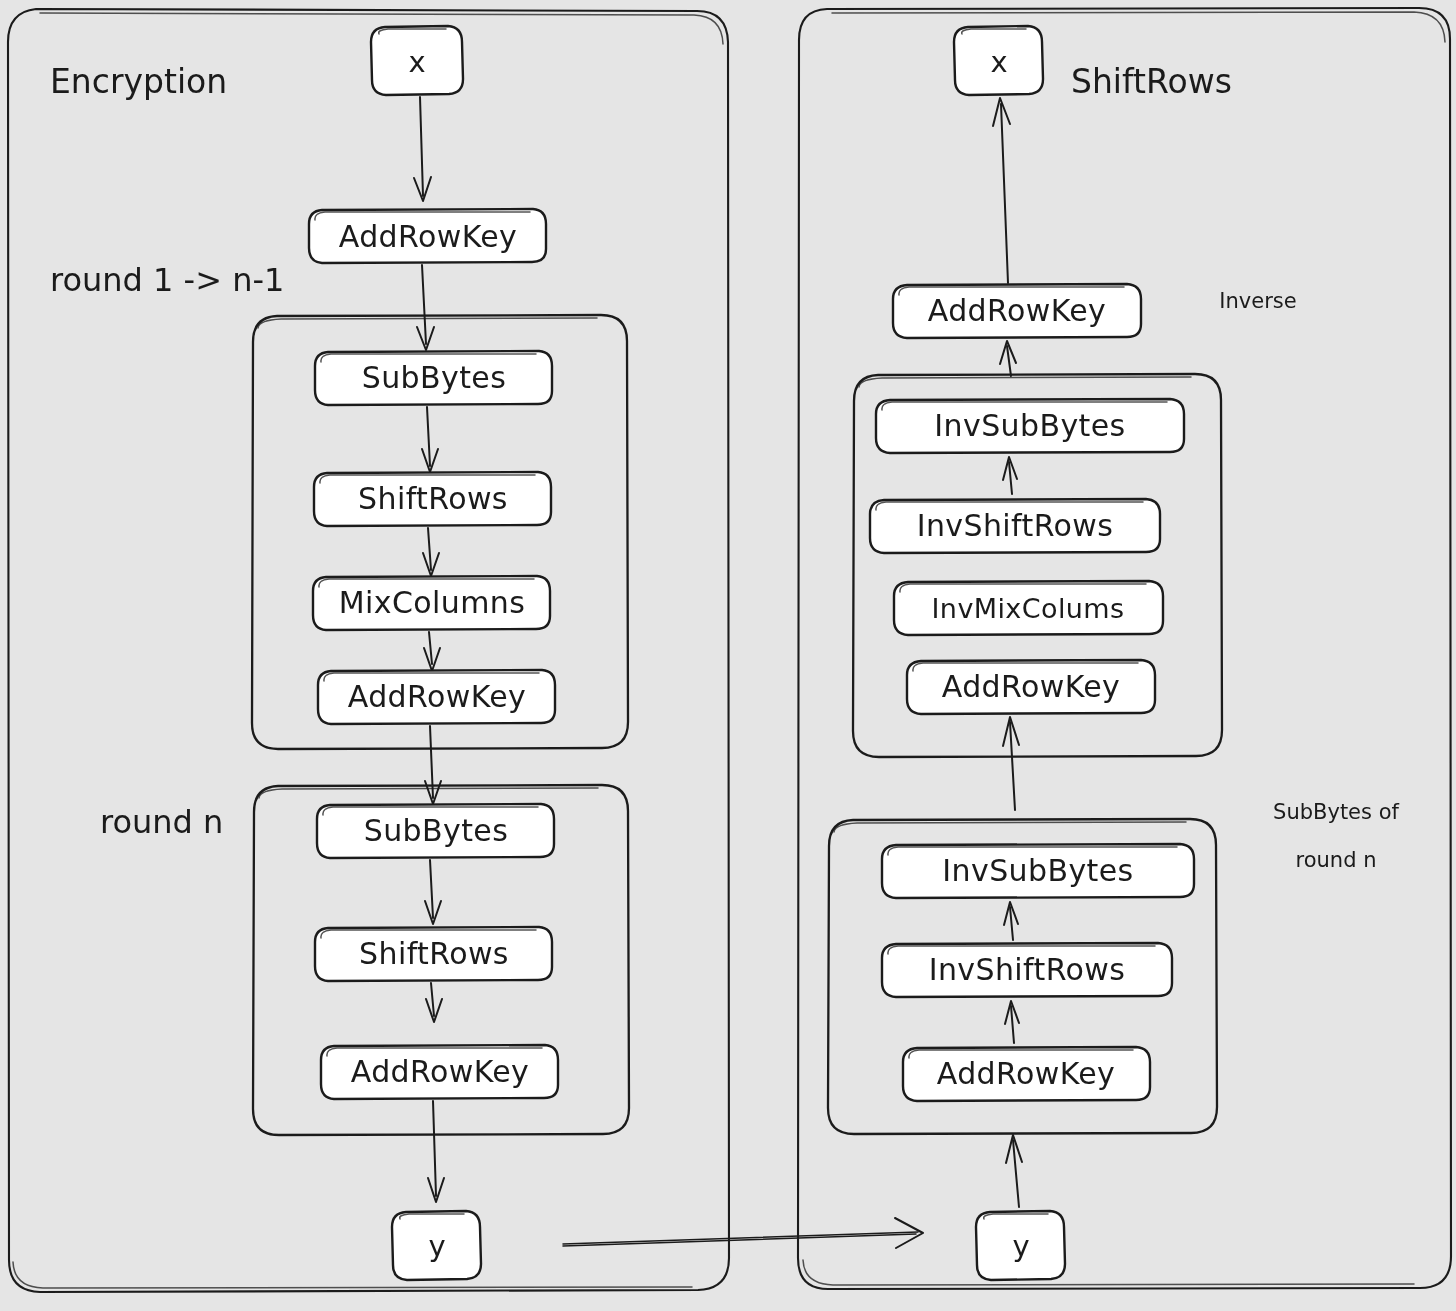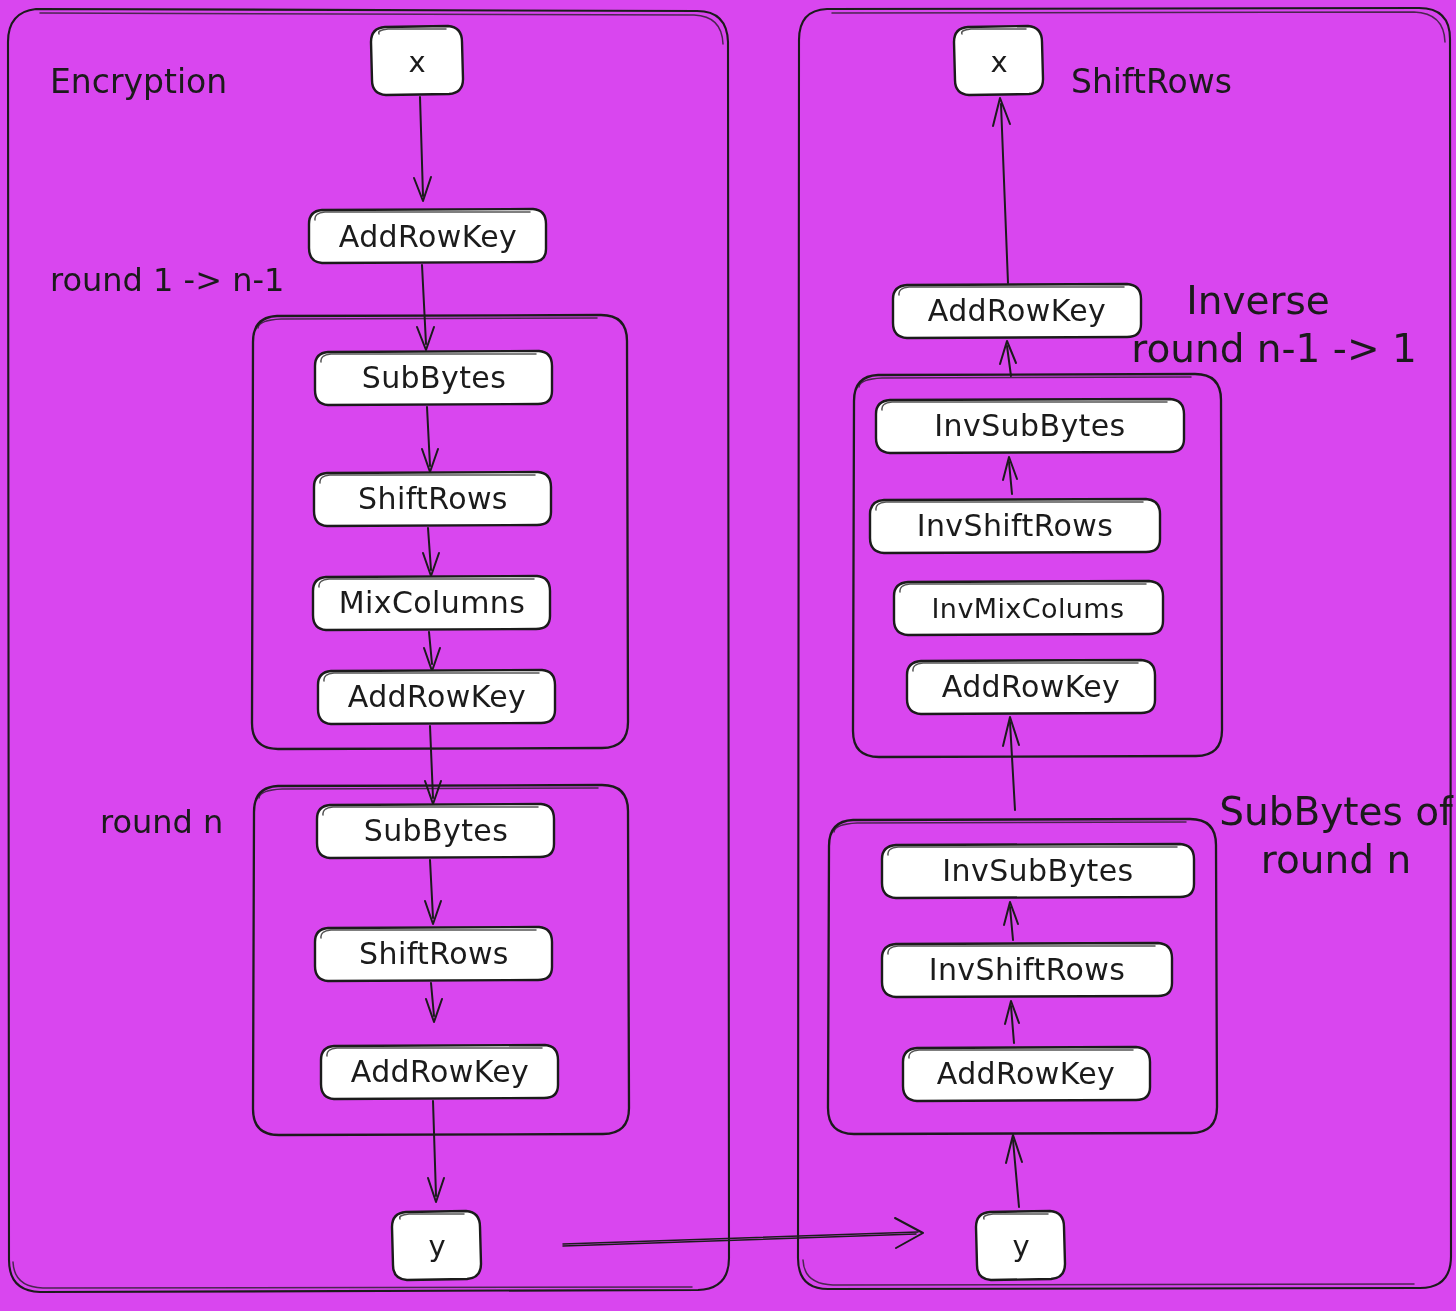--- a/index.html
+++ b/index.html
@@ -8,21 +8,21 @@
     padding: 0;
     background: #ffffff;
   }
   body {
     font-family: "DejaVu Sans", sans-serif;
   }
   #canvas {
     position: relative;
     width: 1456px;
     height: 1311px;
-    background: #d946ef;
+    background: #e5e5e5;
     overflow: hidden;
   }
   #sketch {
     position: absolute;
     top: 0;
     left: 0;
     width: 1456px;
     height: 1311px;
   }
   
@@ -45,21 +45,21 @@
     font-size: 27px;
   }
   .io-label {
     position: absolute;
     font-size: 29px;
     font-family: "DejaVu Sans", sans-serif;
     color: #1b1b1b;
     transform: translate(-50%, -50%);
   }
   .free-label {
-    font-size: 39px;
+    font-size: 21px;
     line-height: 1.18;
     transform: translate(-50%, -50%);
   }
   .free-label.left-al {
     transform: translate(0, -50%);
     text-align: left;
   }
   
   .hit {
     position: absolute;
@@ -300,21 +300,20 @@
 
   <div class="free-label left-al" style="left:50px; top:82px; font-size:33px;">Encryption</div>
 
   <div class="free-label left-al" style="left:1071px; top:82px; font-size:33px;">ShiftRows</div>
 
   <div class="free-label left-al" style="left:50px; top:281px; font-size:32px;">round 1 -&gt; n-1</div>
 
   <div class="free-label left-al" style="left:100px; top:823px; font-size:32px;">round n</div>
 
   <div class="free-label" style="left:1258px; top:301px;">Inverse</div>
-  <div class="free-label" style="left:1274px; top:349px;">round n-1 -&gt; 1</div>
 
   <div class="free-label" style="left:1336px; top:812px;">SubBytes of</div>
   <div class="free-label" style="left:1336px; top:860px;">round n</div>
 
   <div class="io-label" style="left:417px; top:62px;">x</div>
   <div class="io-label" style="left:437px; top:1246px;">y</div>
   <div class="io-label" style="left:999px; top:62px;">x</div>
   <div class="io-label" style="left:1021px; top:1246px;">y</div>
 
   <div class="node-label" style="left:428px; top:237px;">AddRowKey</div>

